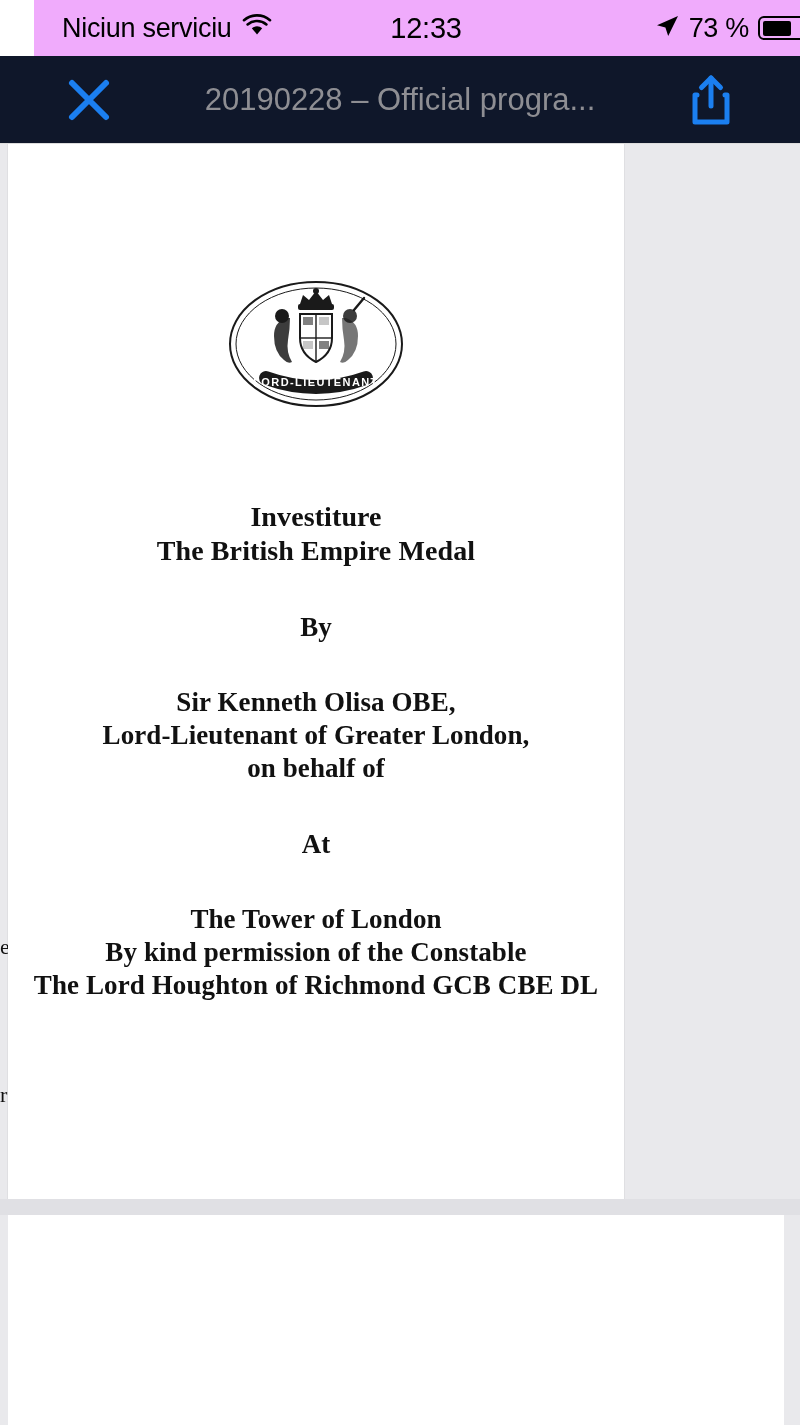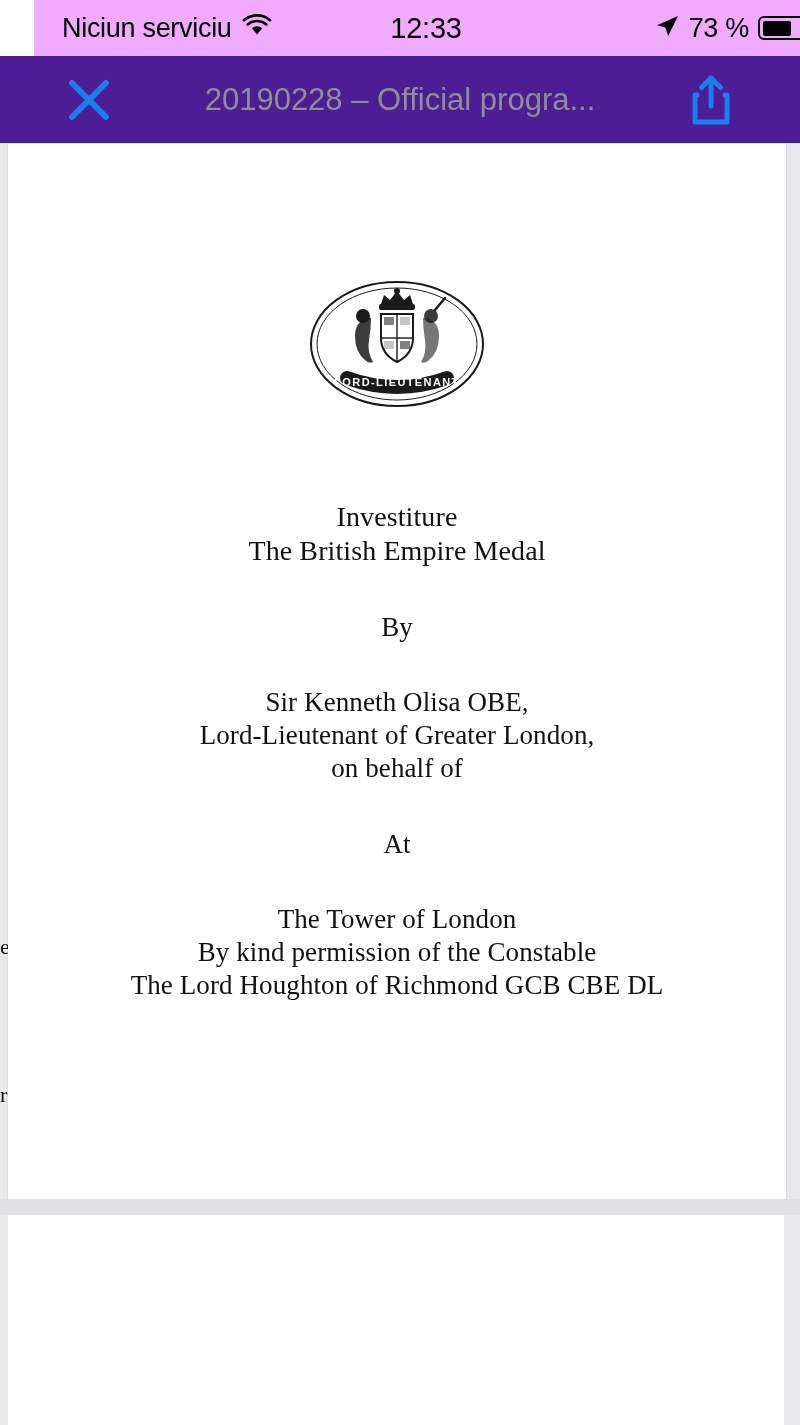--- a/index.html
+++ b/index.html
@@ -79,21 +79,21 @@
     height: 100%;
     width: 73%;
     background: #000;
     border-radius: 2px;
   }
 
   
   .nav-bar {
     height: 88px;
     width: 100%;
-    background: #4c1d95;
+    background: #0f172a;
     display: flex;
     align-items: center;
     padding: 0 62px;
     position: relative;
     border-bottom: 1px solid #dcdcdc;
   }
   .close-btn {
     width: 54px;
     height: 54px;
     display: flex;
@@ -132,21 +132,21 @@
     width: 100%;
     height: 1281px;
     background: #e9e9ec;
     position: relative;
     overflow: hidden;
   }
   .page {
     position: absolute;
     top: 0;
     left: 8px;
-    width: 778px;
+    width: 616px;
     height: 1055px;
     background: #ffffff;
     box-shadow: 0 0 0 1px rgba(0,0,0,0.04);
     font-family: "Liberation Serif", serif;
     color: #111;
   }
   .page-inner {
     padding-top: 130px;
     text-align: center;
   }
@@ -155,21 +155,21 @@
   .crest {
     margin: 0 auto 86px auto;
     width: 180px;
     height: 140px;
     position: relative;
   }
   .crest svg { display: block; }
 
   
   .doc-block {
-    font-weight: normal;
+    font-weight: bold;
     font-size: 27px;
     line-height: 1.23;
     letter-spacing: 0.1px;
   }
   .doc-title { font-size: 28px; }
   .gap-lg { height: 42px; }
   .sup { font-size: 17px; vertical-align: super; }
 
   
   .edge-sliver {

